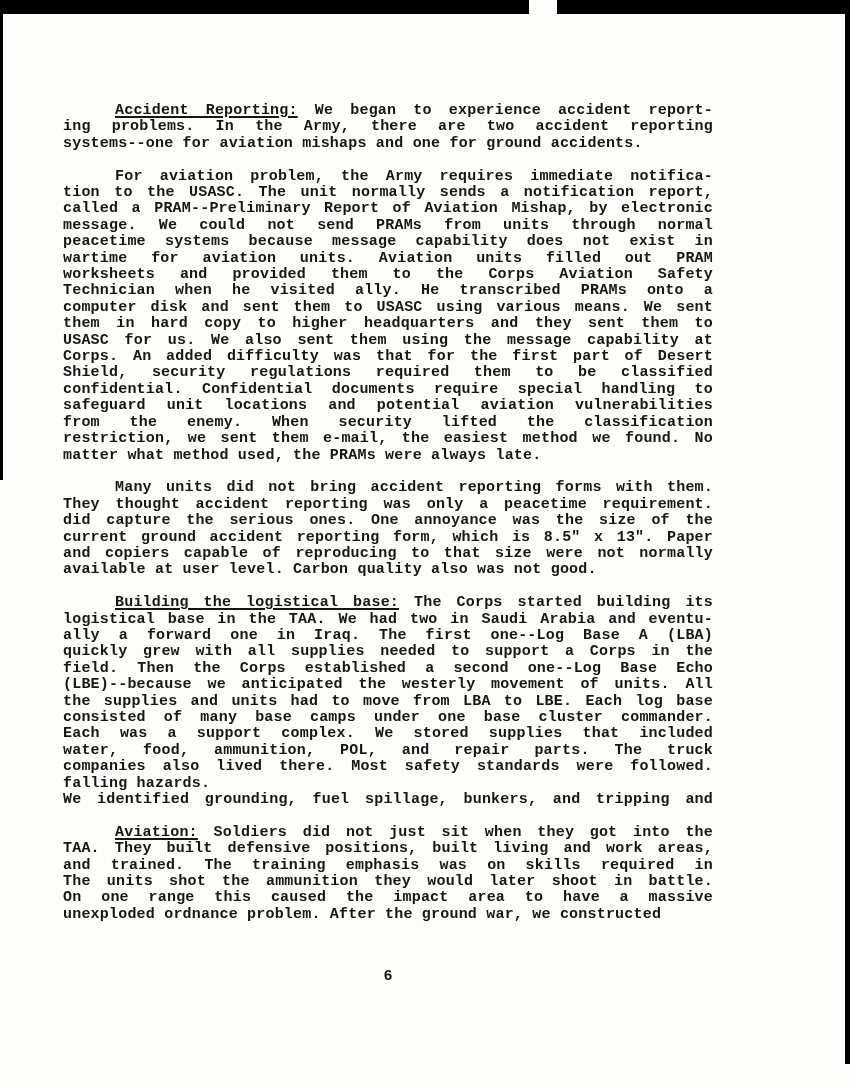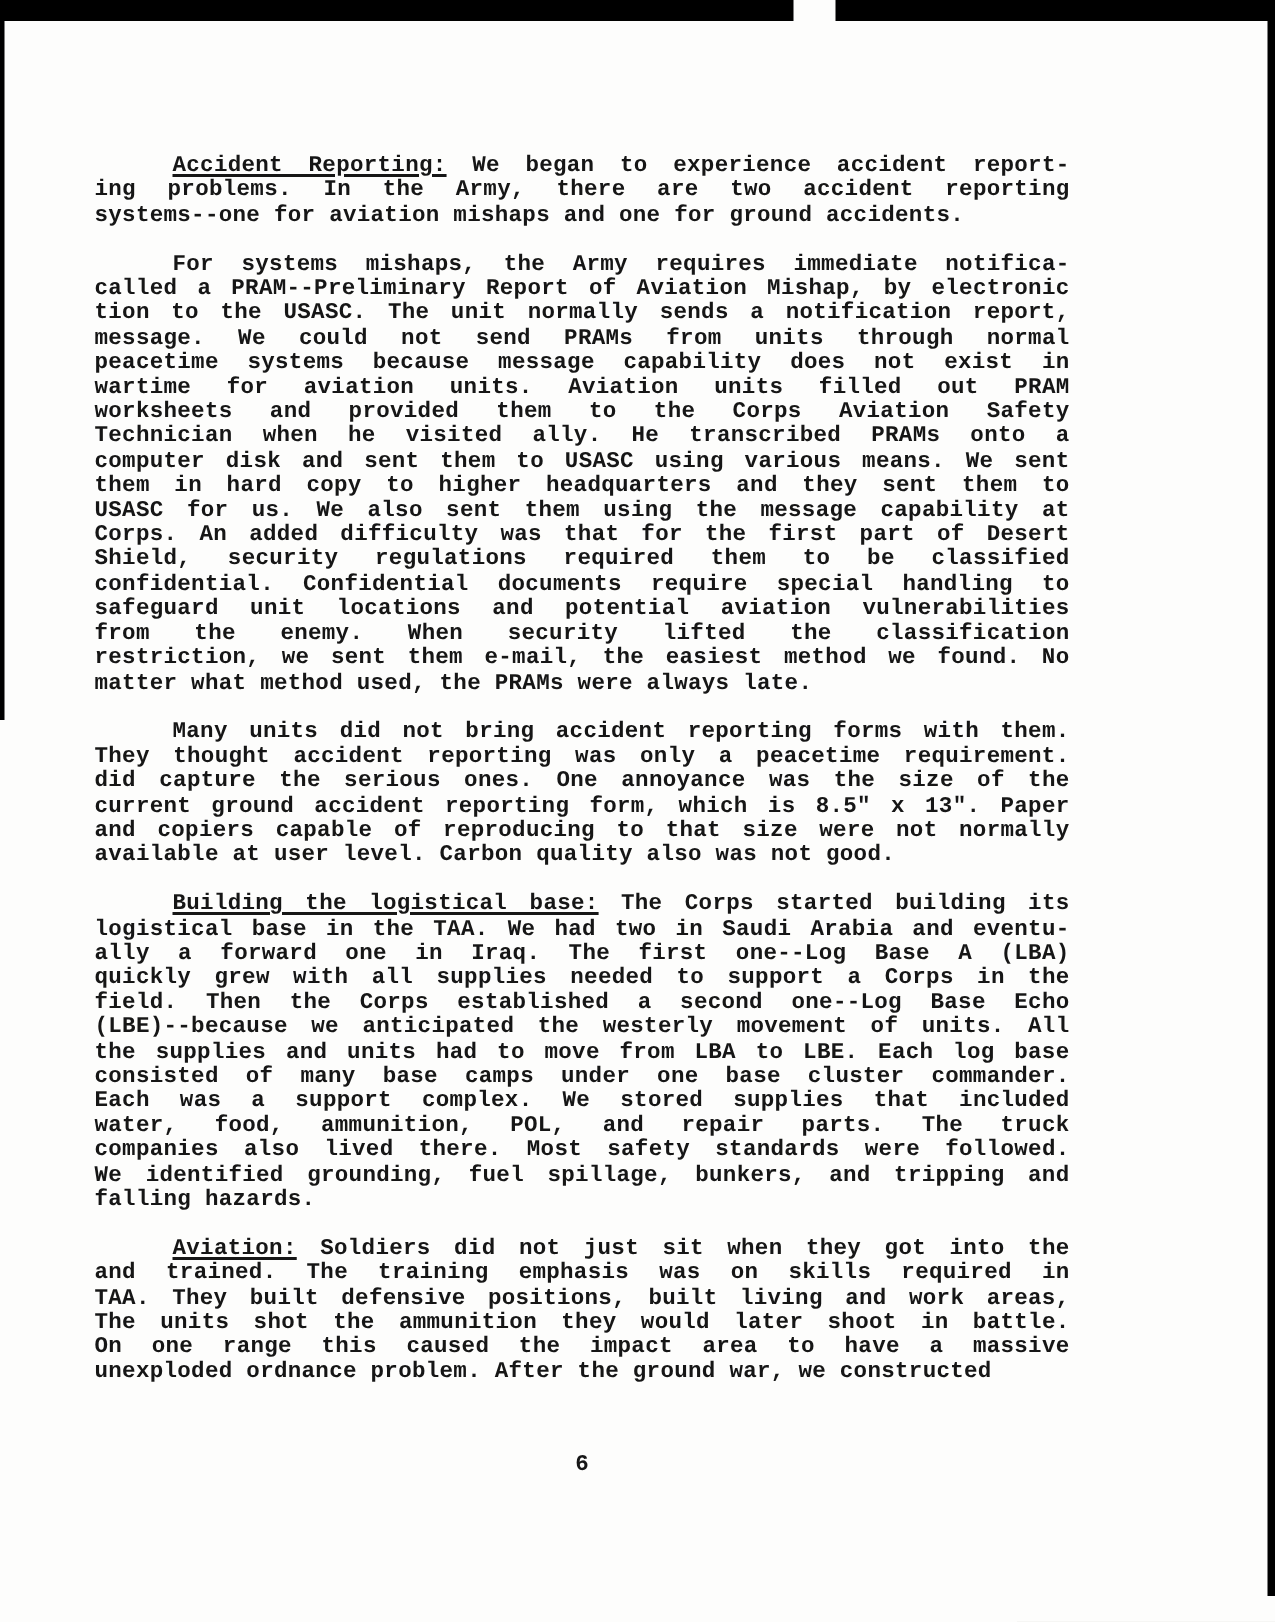--- a/index.html
+++ b/index.html
@@ -59,23 +59,23 @@
   <div class="artifact right-strip"></div>
   <div class="artifact left-strip"></div>
 
   <div class="text-block">
       <div class="paragraph">
         <div class="line first"><span class="heading">Accident Reporting:</span>  We began to experience accident report-</div>
         <div class="line">ing problems.  In the Army, there are two accident reporting</div>
         <div class="line last">systems--one for aviation mishaps and one for ground accidents.</div>
       </div>
       <div class="paragraph">
-        <div class="line first">For systems mishaps, the Army requires immediate notifica-</div>
+        <div class="line first">For aviation problem, the Army requires immediate notifica-</div>
+        <div class="line">tion to the USASC.  The unit normally sends a notification report,</div>
         <div class="line">called a PRAM--Preliminary Report of Aviation Mishap, by electronic</div>
-        <div class="line">tion to the USASC.  The unit normally sends a notification report,</div>
         <div class="line">message.  We could not send PRAMs from units through normal</div>
         <div class="line">peacetime systems because message capability does not exist in</div>
         <div class="line">wartime for aviation units.  Aviation units filled out PRAM</div>
         <div class="line">worksheets and provided them to the Corps Aviation Safety</div>
         <div class="line">Technician when he visited ally.  He transcribed PRAMs onto a</div>
         <div class="line">computer disk and sent them to USASC using various means.  We sent</div>
         <div class="line">them in hard copy to higher headquarters and they sent them to</div>
         <div class="line">USASC for us.  We also sent them using the message capability at</div>
         <div class="line">Corps.  An added difficulty was that for the first part of Desert</div>
         <div class="line">Shield, security regulations required them to be classified</div>
@@ -98,27 +98,27 @@
         <div class="line">logistical base in the TAA.  We had two in Saudi Arabia and eventu-</div>
         <div class="line">ally a forward one in Iraq.  The first one--Log Base A (LBA)</div>
         <div class="line">quickly grew with all supplies needed to support a Corps in the</div>
         <div class="line">field.  Then the Corps established a second one--Log Base Echo</div>
         <div class="line">(LBE)--because we anticipated the westerly movement of units.  All</div>
         <div class="line">the supplies and units had to move from LBA to LBE.  Each log base</div>
         <div class="line">consisted of many base camps under one base cluster commander.</div>
         <div class="line">Each was a support complex.  We stored supplies that included</div>
         <div class="line">water, food, ammunition, POL, and repair parts.  The truck</div>
         <div class="line">companies also lived there.  Most safety standards were followed.</div>
+        <div class="line last">falling hazards.</div>
         <div class="line">We identified grounding, fuel spillage, bunkers, and tripping and</div>
-        <div class="line last">falling hazards.</div>
       </div>
       <div class="paragraph">
         <div class="line first"><span class="heading">Aviation:</span>  Soldiers did not just sit when they got into the</div>
+        <div class="line">TAA.  They built defensive positions, built living and work areas,</div>
         <div class="line">and trained.  The training emphasis was on skills required in</div>
-        <div class="line">TAA.  They built defensive positions, built living and work areas,</div>
         <div class="line">The units shot the ammunition they would later shoot in battle.</div>
         <div class="line">On one range this caused the impact area to have a massive</div>
         <div class="line last">unexploded ordnance problem.  After the ground war, we constructed</div>
       </div>
     </div>
 
   <div class="page-number">6</div>
 </div>
 
 </body></html>

